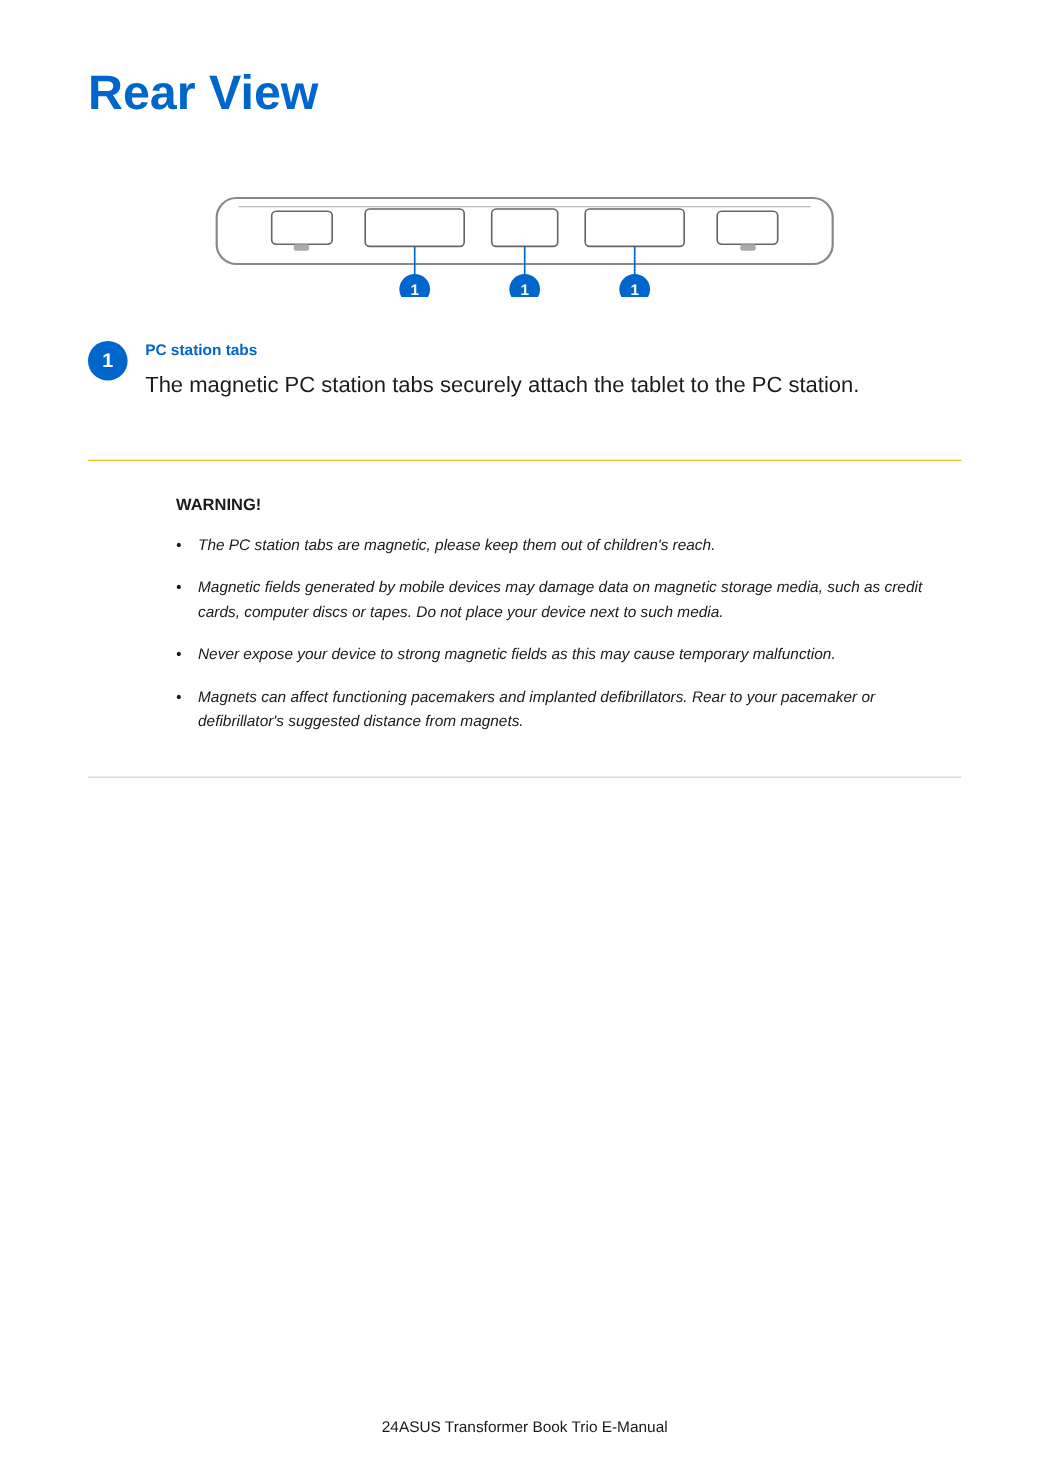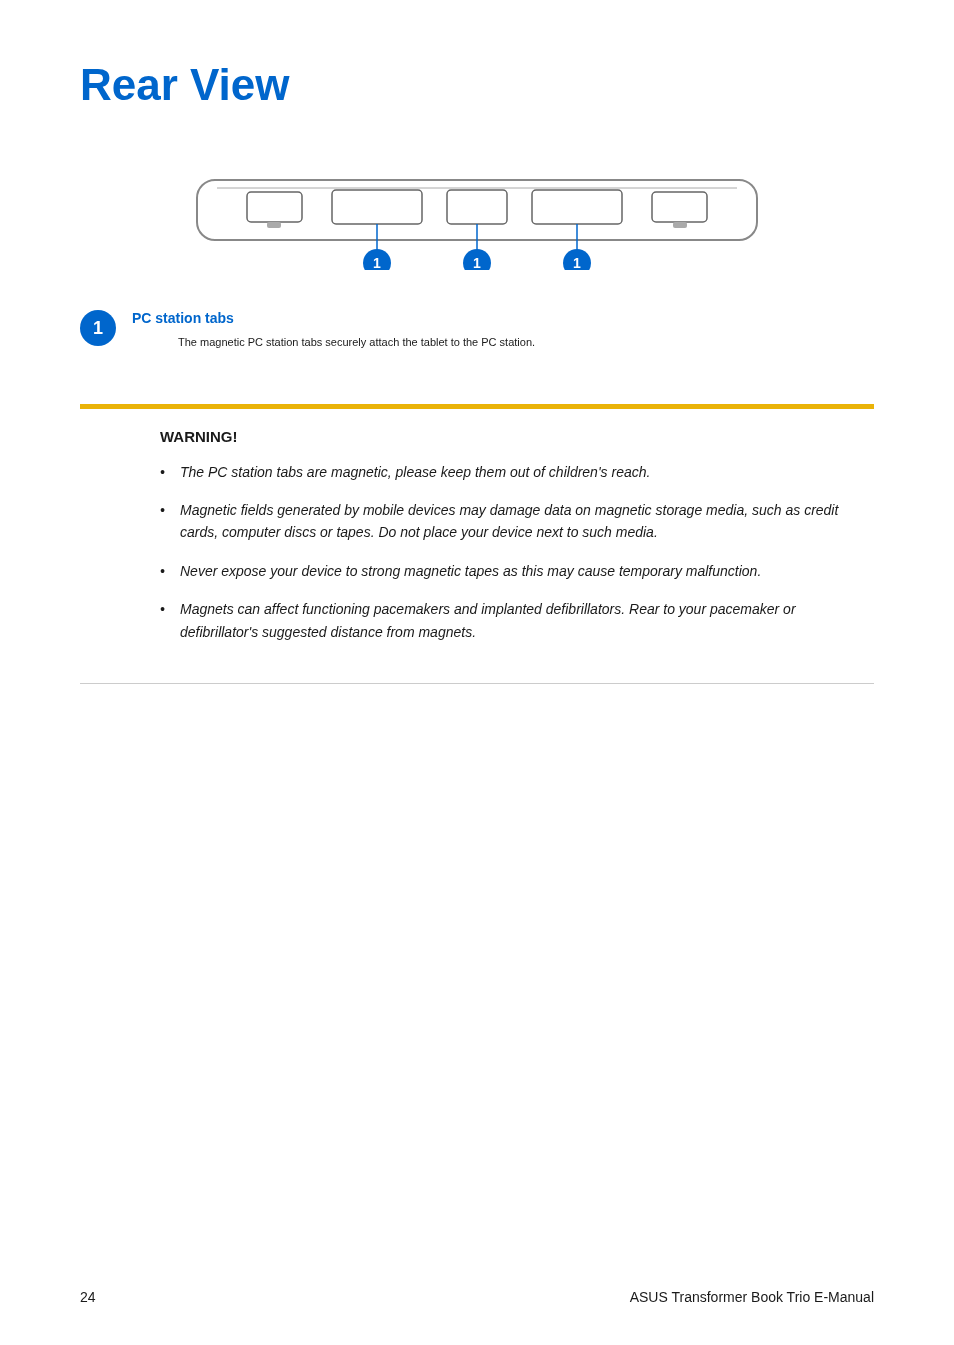--- a/index.html
+++ b/index.html
@@ -59,31 +59,30 @@
     }
 
     .section-title {
       font-size: 14px;
       font-weight: 800;
       color: #0066cc;
       margin-bottom: 8px;
     }
 
     .section-body p {
-      font-size: 11px;
+      font-size: 20px;
       color: #1a1a1a;
       line-height: 1.6;
       margin-bottom: 16px;
-      margin-left: 46px;
     }
 
     .warning-box {
-      border-top: 5px solid #eab308;
+      border-top: 1px solid #eab308;
       border-bottom: 1px solid #cccccc;
-      padding: 19px 24px 24px 80px;
+      padding: 32px 24px 24px 80px;
       margin-top: 36px;
       margin-bottom: 30px;
     }
 
     .warning-title {
       font-size: 15px;
       font-weight: 800;
       color: #1a1a1a;
       margin-bottom: 16px;
     }
@@ -111,21 +110,21 @@
       font-size: 14px;
       color: #1a1a1a;
     }
 
     .page-footer {
       position: absolute;
       bottom: 40px;
       left: 80px;
       right: 80px;
       display: flex;
-      justify-content: space-between;
+      justify-content: center;
       align-items: center;
     }
 
     .page-number {
       font-size: 14px;
       color: #1a1a1a;
     }
 
     .footer-title {
       font-size: 14px;
@@ -184,21 +183,21 @@
       <p>The magnetic PC station tabs securely attach the tablet to the PC station.</p>
     </div>
   </div>
 
   <div class="warning-box">
     <div class="warning-title">WARNING!</div>
     <ul class="warning-list">
 
     <li>The PC station tabs are magnetic, please keep them out of children's reach.</li>
         <li>Magnetic fields generated by mobile devices may damage data on magnetic storage media, such as credit cards, computer discs or tapes. Do not place your device next to such media.</li>
-        <li>Never expose your device to strong magnetic tapes as this may cause temporary malfunction.</li>
+        <li>Never expose your device to strong magnetic fields as this may cause temporary malfunction.</li>
         <li>Magnets can affect functioning pacemakers and implanted defibrillators. Rear to your pacemaker or defibrillator's suggested distance from magnets.</li>
       </ul>
   </div>
 
   <div class="page-footer">
     <span class="page-number">24</span>
     <span class="footer-title">ASUS Transformer Book Trio E-Manual</span>
   </div>
 
 </div>

